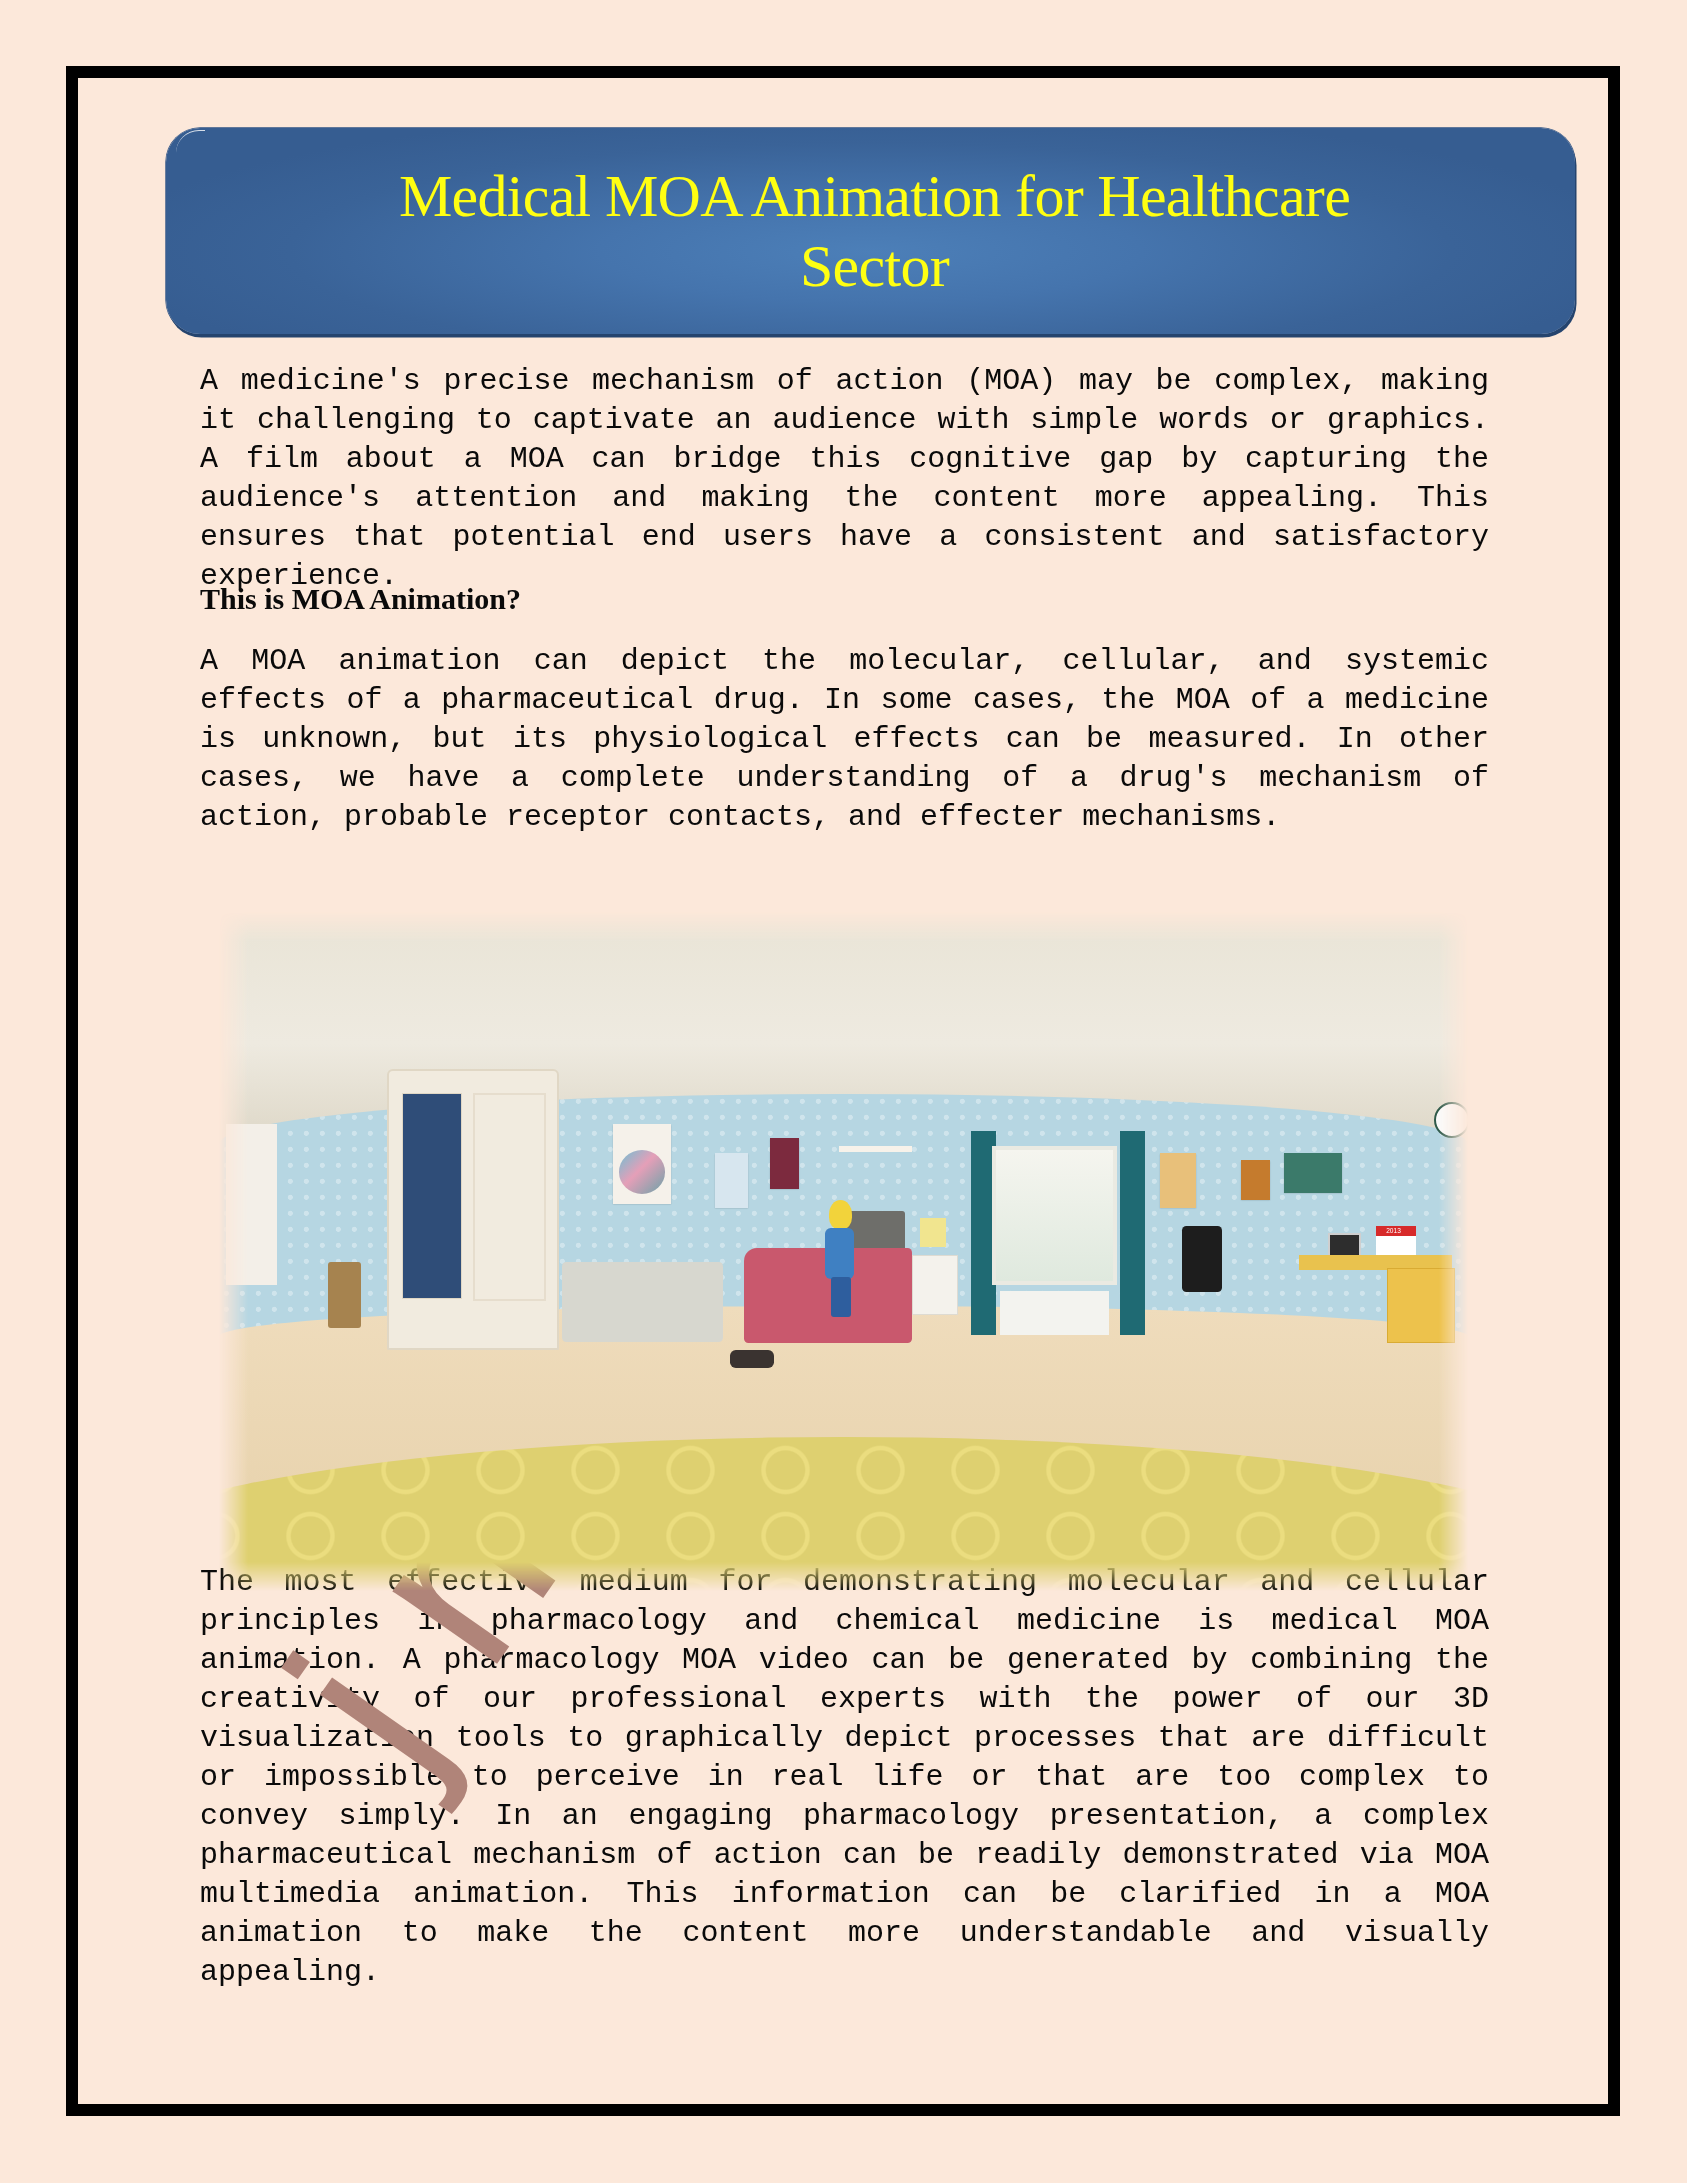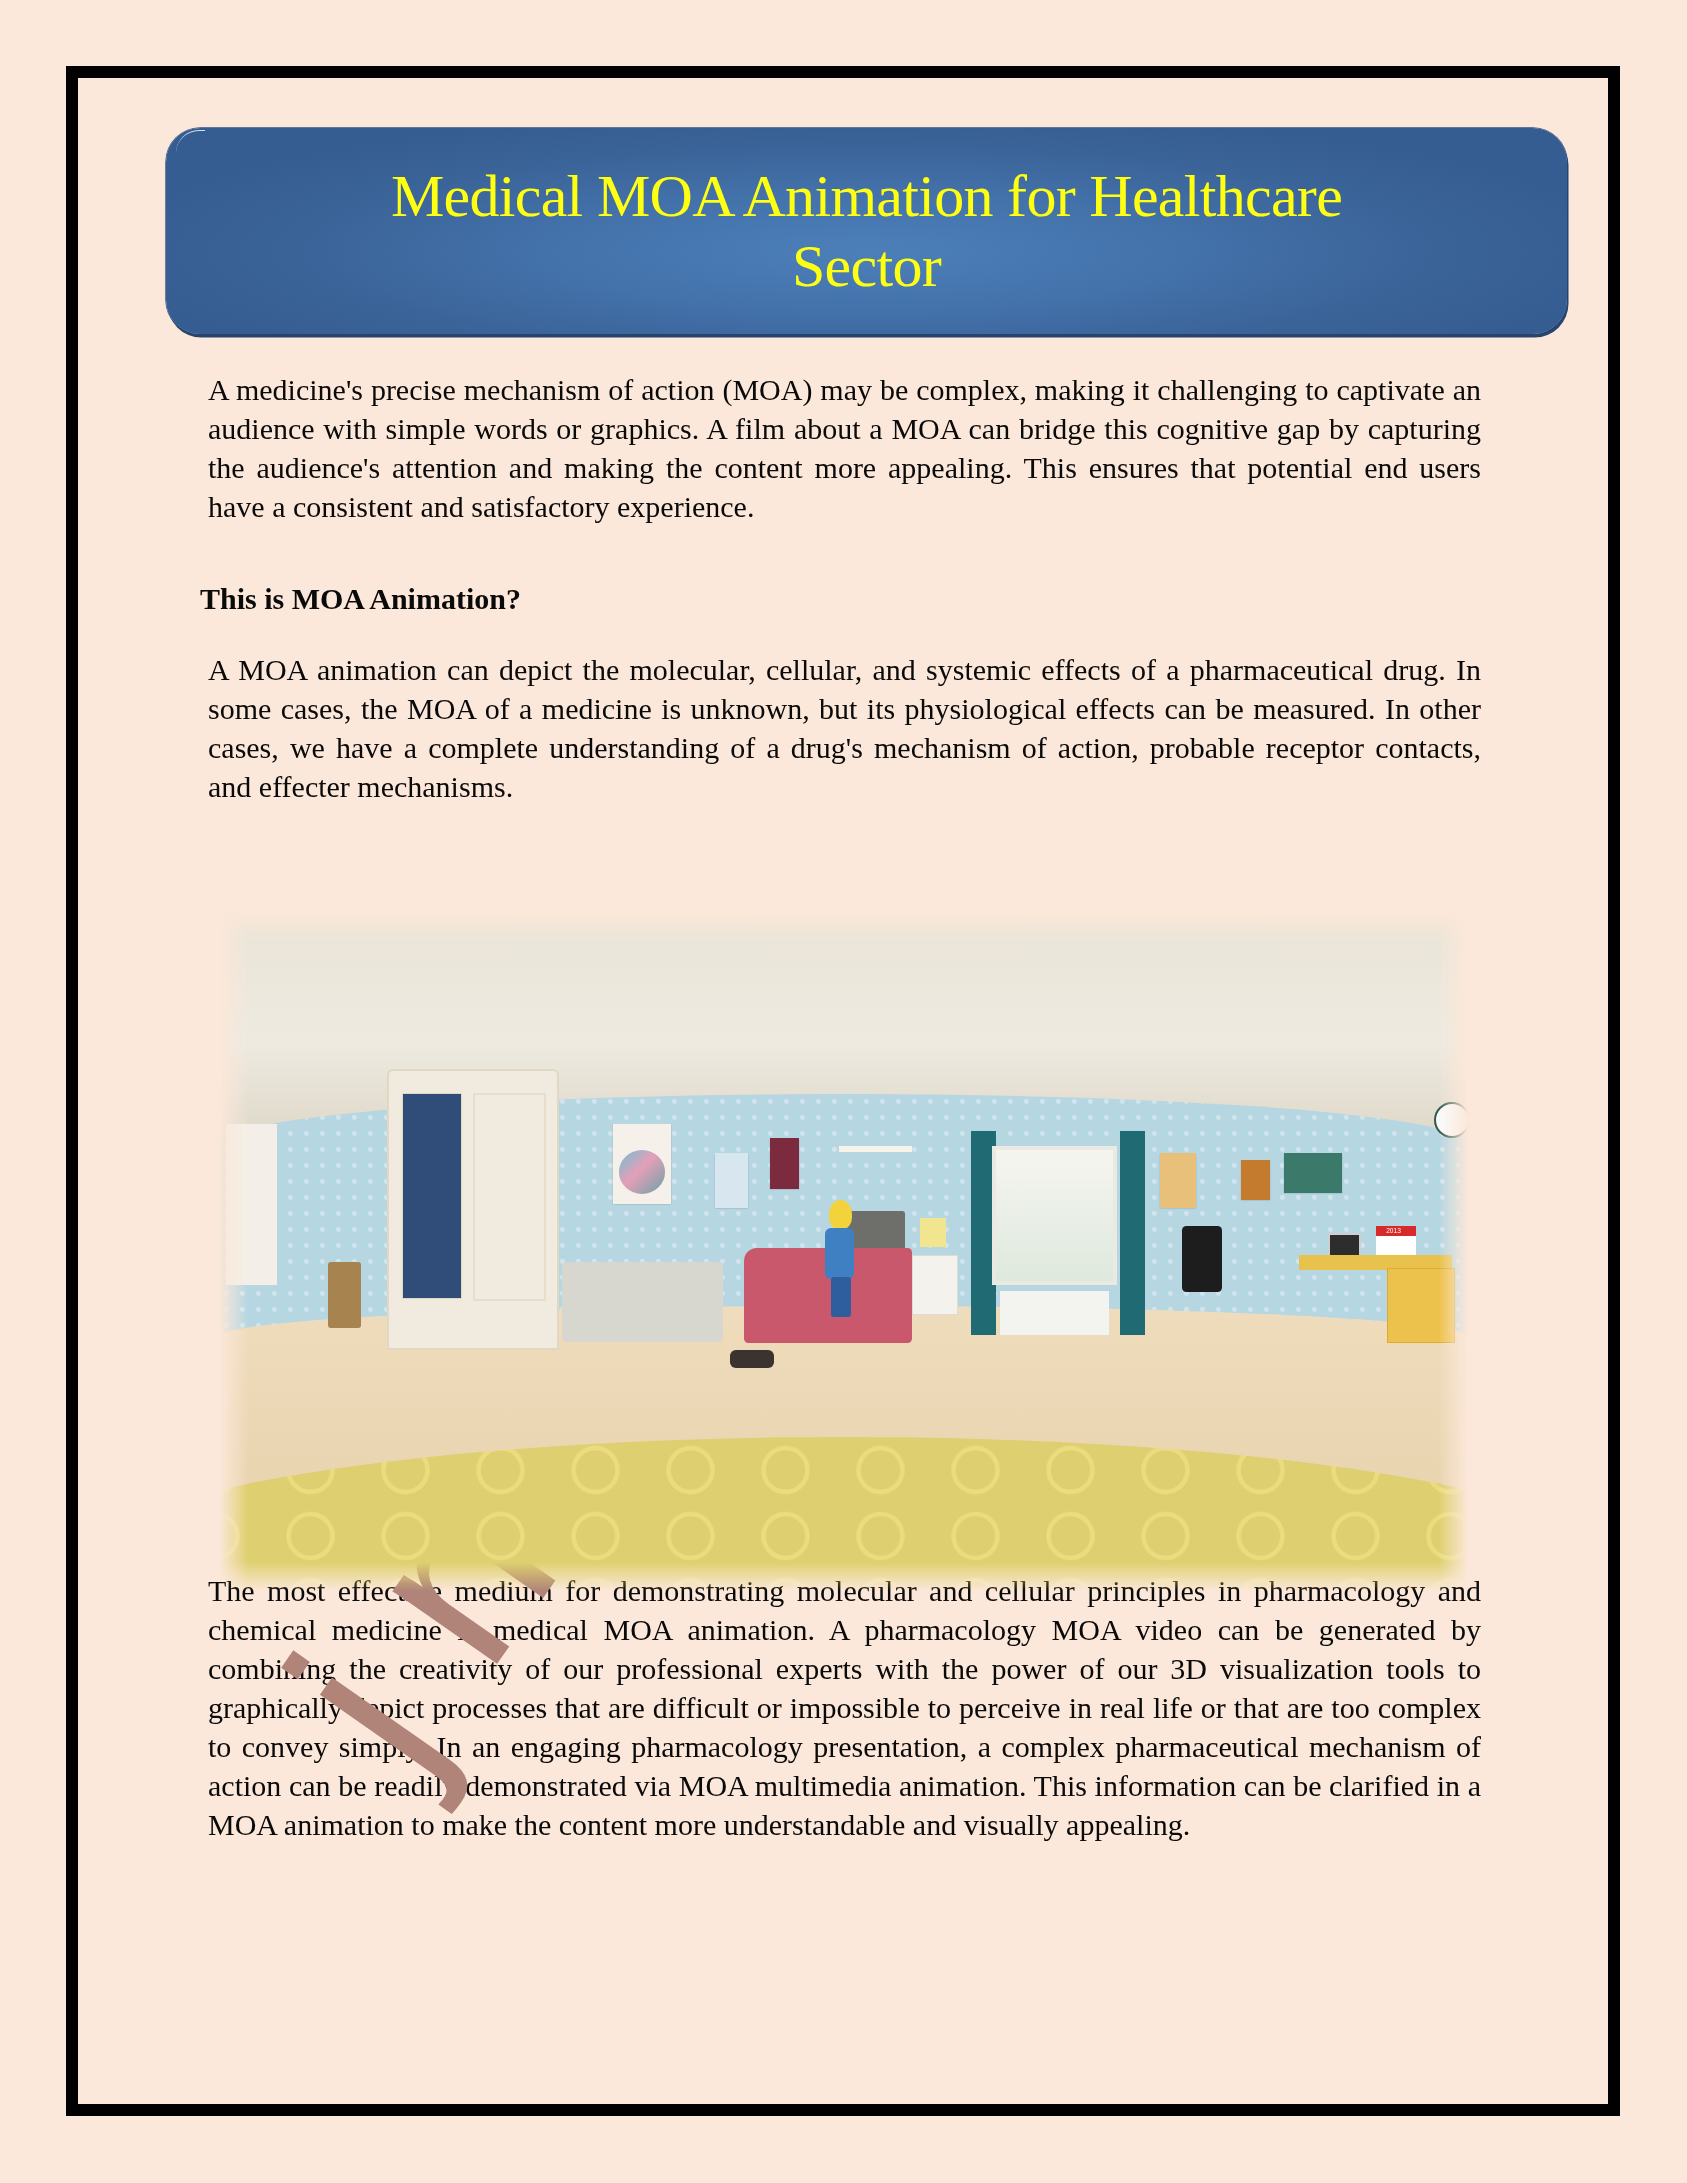--- a/index.html
+++ b/index.html
@@ -14,38 +14,38 @@
       width: 1530px; height: 2026px;
       border: 12.4px solid #000;
       box-sizing: content-box;
     }
     .title-box {
       position: absolute; left: 166px; top: 128px;
       width: 1401px; height: 206px;
       border-radius: 34px;
       background: radial-gradient(ellipse 55% 70% at 50% 60%, #4c7fb8 0%, #4574ad 35%, #3a6398 75%, #365d91 100%);
       box-shadow: 1.5px 3.6px 0 #25446e, 0 0 0 0.7px #2e5283;
-      display: flex; flex-direction: column; align-items: center; justify-content: center;
+      display: flex; flex-direction: column; align-items: center; justify-content: center; padding-left: 8px;
     }
     .title-box::before {
       content: ""; position: absolute; left: 10.2px; top: 1.5px; width: 29px; height: 22px;
       border-top-left-radius: 29px; border-top: 1.5px solid #fff; opacity: .8;
     }
     .title {
       margin: 0; color: #ffff12; font-weight: normal;
       font-family: "Liberation Serif", "DejaVu Serif", serif;
       font-size: 60px; line-height: 70px; text-align: center;
       letter-spacing: -0.7px;
     }
     .content {
       position: absolute; left: 200px; width: 1289px;
       color: #0a0a0a; font-size: 30px; line-height: 39px;
       text-align: justify;
     }
-    .content p { margin: 8px; }
+    .content p { margin: 0; font-family: Liberation Mono, monospace; }
     .p1 { top: 362px; }
     .h2 { top: 579px; font-weight: bold; font-size: 30px; }
     .p2 { top: 642px; }
     .p3 { top: 1563px; }
 
     
     .watermark {
       position: absolute; left: 248px; top: 1664px;
       transform-origin: 0 0; transform: rotate(-55deg);
       font-family: "Liberation Sans", "DejaVu Sans", sans-serif;

